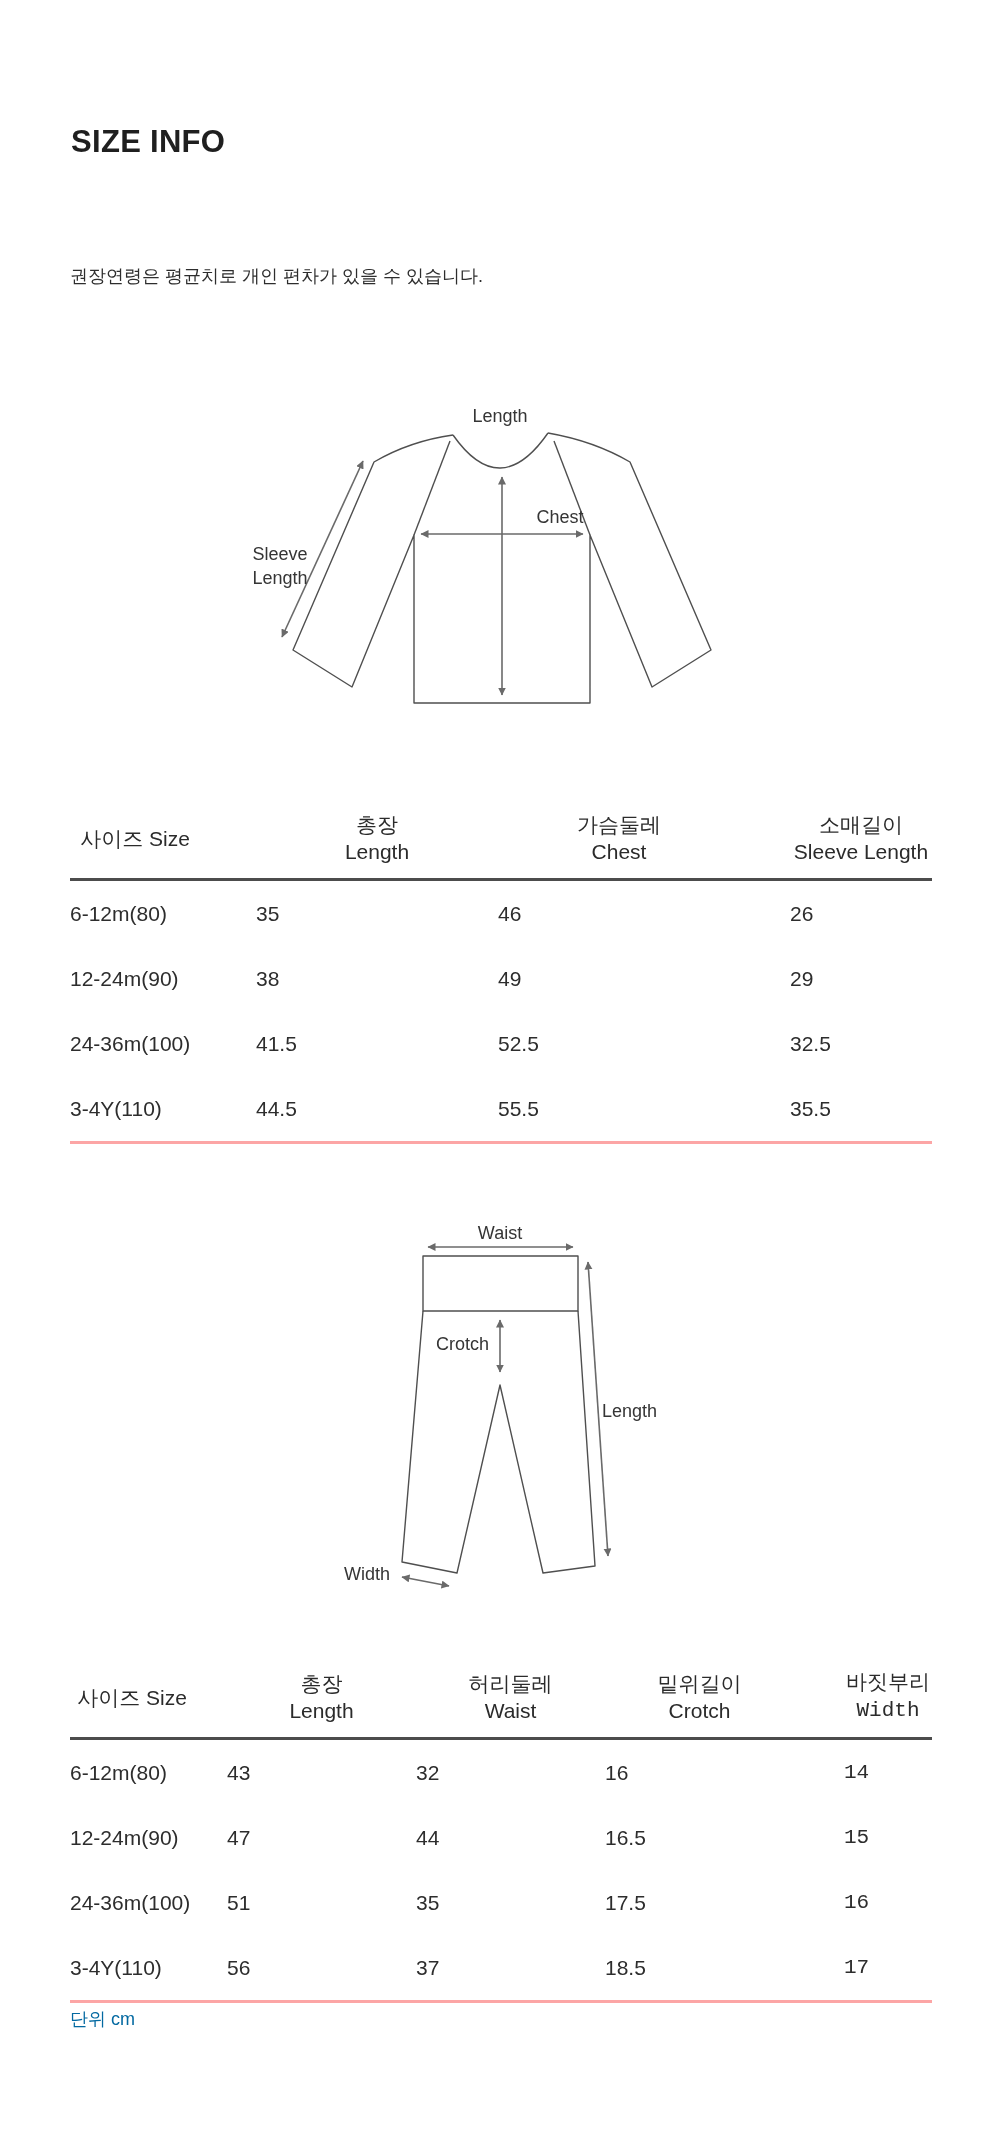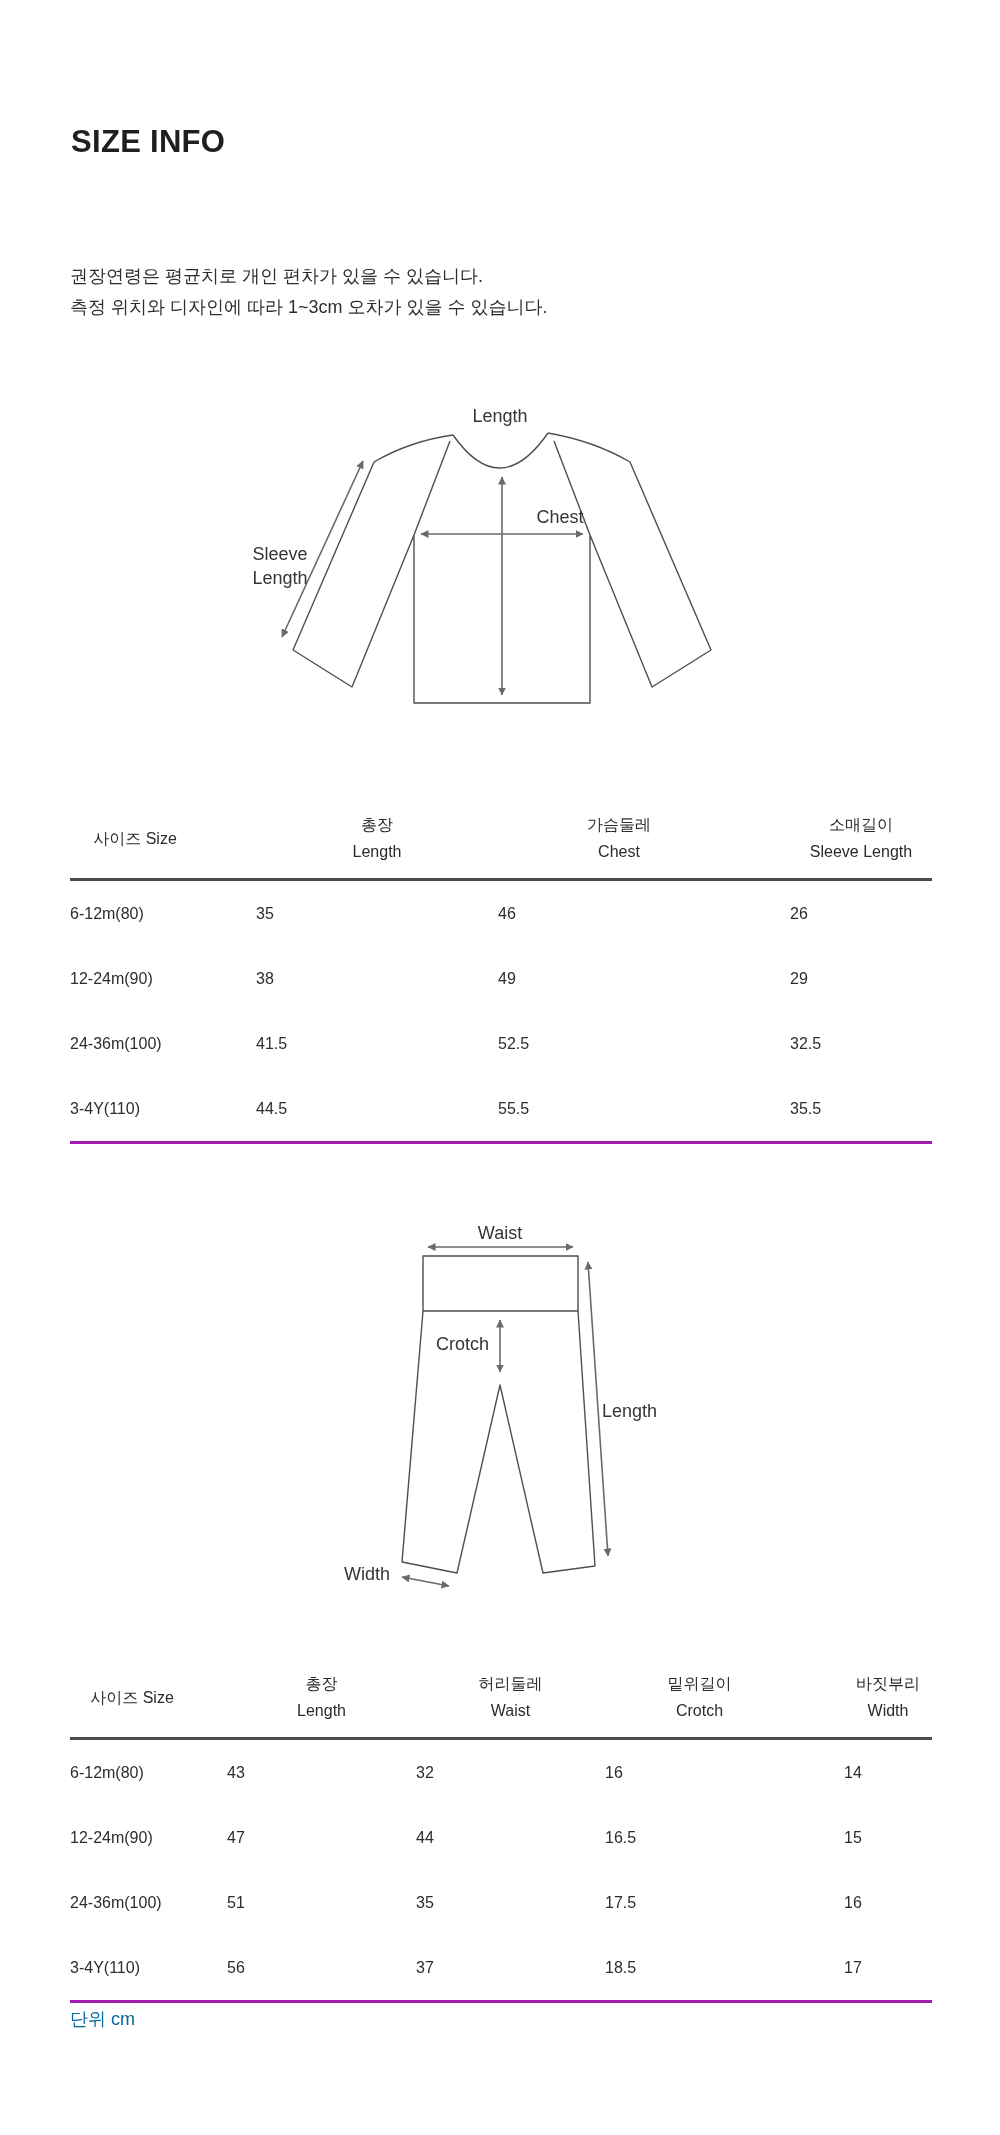--- a/index.html
+++ b/index.html
@@ -14,49 +14,48 @@
   #notes{left:70px;top:221px;font-size:18px;line-height:31px;color:#2d2d2d;margin-top:40px;}
   .diagram-label{
     position:absolute;font-size:18px;color:#353535;line-height:24px;text-align:center;
   }
   svg.diagram{position:absolute;overflow:visible;}
   svg .outline{fill:none;stroke:#4f4f4f;stroke-width:1.4;stroke-linejoin:round;}
   svg .measure{fill:none;stroke:#6a6a6a;stroke-width:1.6;}
   
   table.size-table{
     position:absolute;left:70px;width:862px;border-collapse:collapse;table-layout:fixed;
-    font-size:16px;color:#2d2d2d;border-bottom:3px solid #a21caf;
+    font-size:21px;color:#2d2d2d;border-bottom:3px solid #fca5a5;
   }
   table.size-table th{
     font-weight:400;vertical-align:bottom;text-align:center;padding:0 0 13px 0;
     border-bottom:3px solid #4c4c4c;line-height:27px;color:#2b2b2b;
   }
   table.size-table th.single{vertical-align:middle;}
   table.size-table td{
     height:65px;text-align:left;vertical-align:middle;padding:0;
   }
   table.size-table .h-line{display:block;}
   #table-top{top:811px;}
   #table-bottom{top:1670px;}
   #table-top .col-first{padding-right:56px;}
   #table-top .col-last{padding-left:50px;}
   #table-bottom .col-first{padding-right:33px;}
-  #table-bottom .col-last{padding-left:50px;}
+  #table-bottom .col-last{padding-left:50px;font-family:Liberation Mono, monospace;}
   #unit-note{left:70px;top:2007px;font-size:18px;color:#0369a1;}
 </style>
 </head>
 <body>
 
 <div id="page">
 
   <div class="abs" id="page-title">SIZE INFO</div>
 
   <div class="abs" id="notes">
     <div>권장연령은 평균치로 개인 편차가 있을 수 있습니다.</div>
-    <div>측정 위치와 디자인에 따라 1~3cm 오차가 있을 수 있습니다.</div>
   </div>
 
   <svg class="diagram" style="left:200px;top:390px;" width="460" height="330" viewBox="200 390 460 330">
     <defs>
       <marker id="ah-top" markerUnits="userSpaceOnUse" markerWidth="10" markerHeight="10" refX="7.5" refY="4" orient="auto-start-reverse">
         <path d="M0 0 L8 4 L0 8 Z" fill="#6a6a6a"></path>
       </marker>
     </defs>
     <path class="outline" d="M453 435 Q500 502 548 433"></path>
     <path class="outline" d="M453 435 Q410 441 374 462 L293 650 L352 687 L414 535 L414 703 L590 703 L590 535 L652 687 L711 650 L630 462 Q594 441 548 433"></path>

